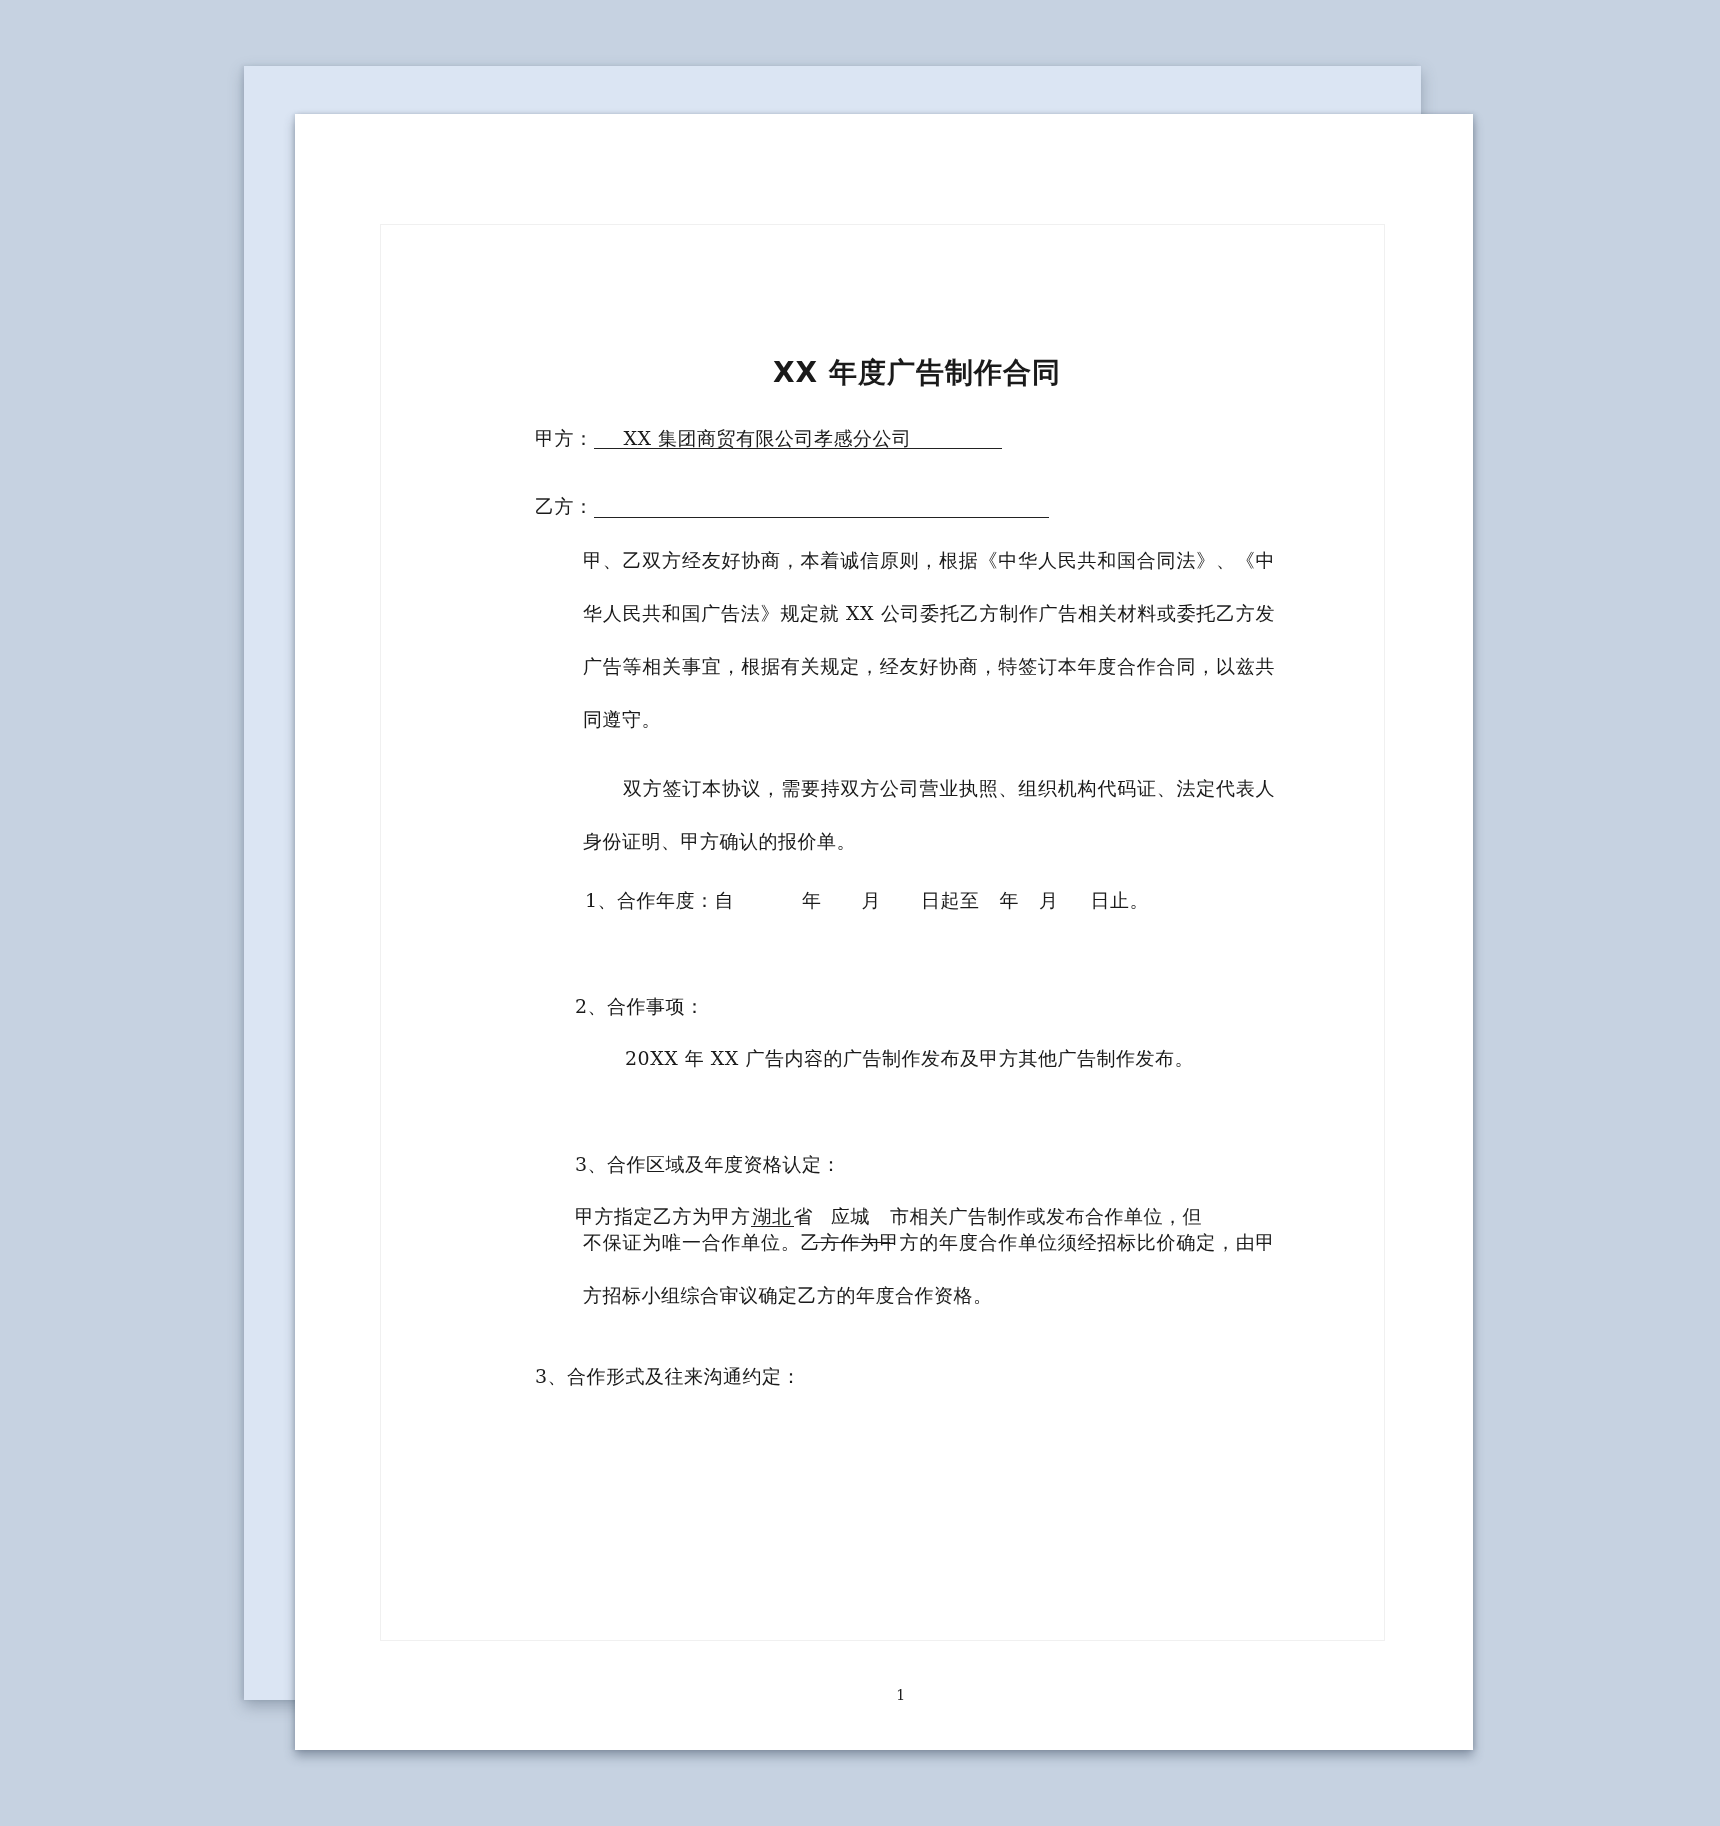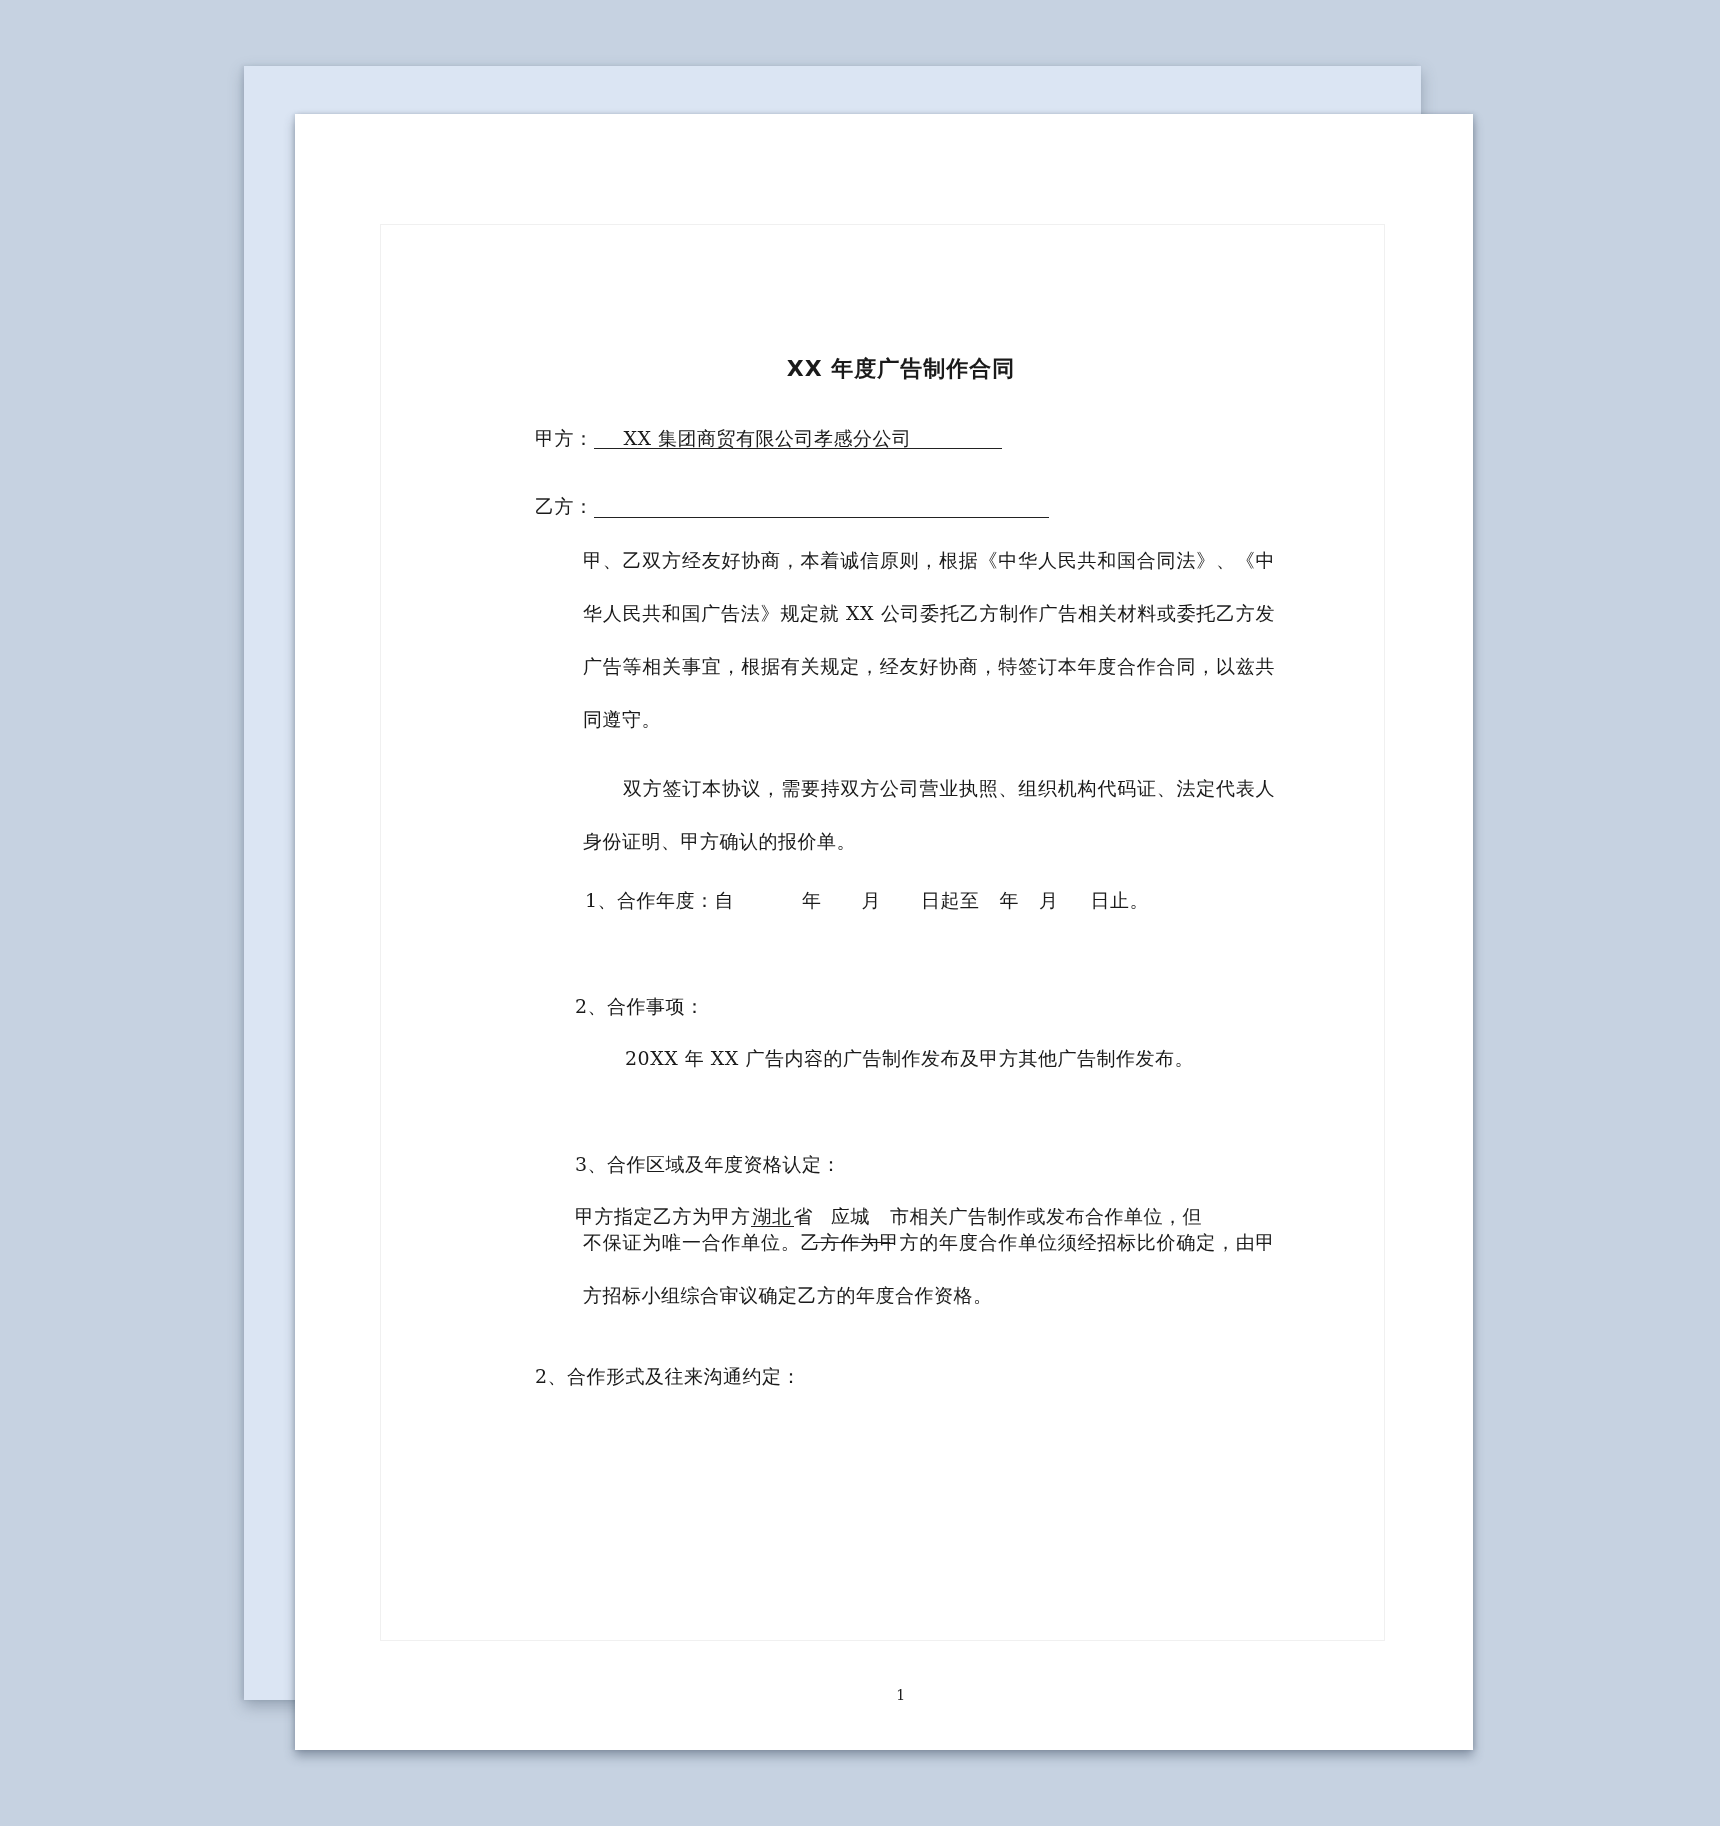--- a/index.html
+++ b/index.html
@@ -22,22 +22,22 @@
   }
   .margin-box {
     position: absolute; left: 85px; top: 110px; width: 1003px; height: 1415px;
     border: 1px solid #f0f0f0;
   }
   .content {
     position: absolute; left: 240px; top: 240px; width: 692px;
     font-size: 19px; letter-spacing: 0.5px;
   }
   .title {
-    position: absolute; left: 0; top: 0; width: 100%;
-    text-align: center; font-size: 22px; font-weight: bold; letter-spacing: 1px;
+    position: absolute; left: 16px; top: 0; width: 100%;
+    text-align: center; font-size: 28px; font-weight: bold; letter-spacing: 1px;
     font-family: "DejaVu Sans", "Liberation Sans", sans-serif;
     padding-left: 40px; box-sizing: border-box;
   }
   .line { position: absolute; left: 0; white-space: nowrap; line-height: 24px; }
   .ul { display: inline-block; border-bottom: 1.5px solid #222; line-height: 20px; }
   .p { position: absolute; left: 0; width: 692px; line-height: 53px; text-align: justify; margin-left: 48px; }
   .indent { text-indent: 40px; }
   .page-number {
     position: absolute; left: 0; top: 1333px; width: 100%; text-align: center;
     font-size: 14px; padding-left: 40px; box-sizing: border-box;
@@ -74,17 +74,17 @@
     <div class="line" style="top:692px; left:90px;text-align:center;">20XX 年 XX 广告内容的广告制作发布及甲方其他广告制作发布。</div>
 
     <div class="line" style="top:798px; left:40px;">3、合作区域及年度资格认定：</div>
 
     <div class="line" style="top:850px; left:40px;">
       <span>甲方指定乙方为甲方</span><span class="ul" style="padding:0 2px;"><span>湖北</span></span><span>省</span><span class="ul" style="padding:0 20px 16px 18px;"><span>应城</span></span><span>市相关广告制作或发布合作单位，但</span>
     </div>
 
     <div class="p" style="top:862px;">不保证为唯一合作单位。乙方作为甲方的年度合作单位须经招标比价确定，由甲方招标小组综合审议确定乙方的年度合作资格。</div>
 
-    <div class="line" style="top:1010px;">2、合作形式及往来沟通约定：</div>
+    <div class="line" style="top:1010px;">3、合作形式及往来沟通约定：</div>
 
     <div class="page-number">1</div>
   </div>
 </div>
 
 </body></html>

